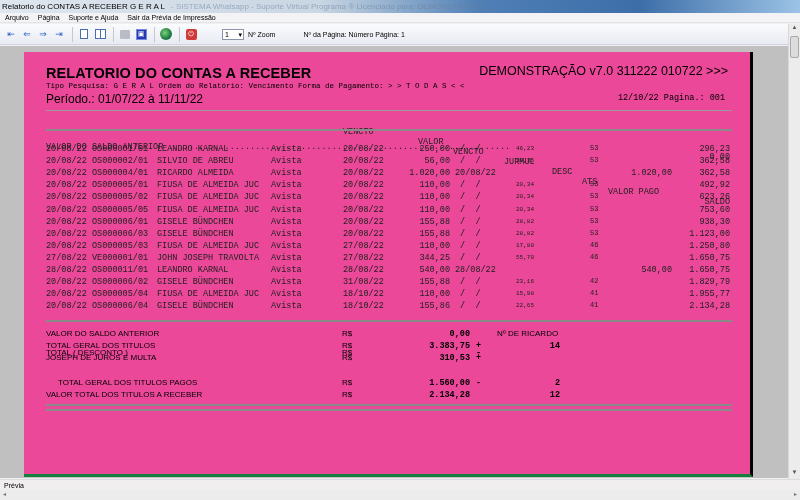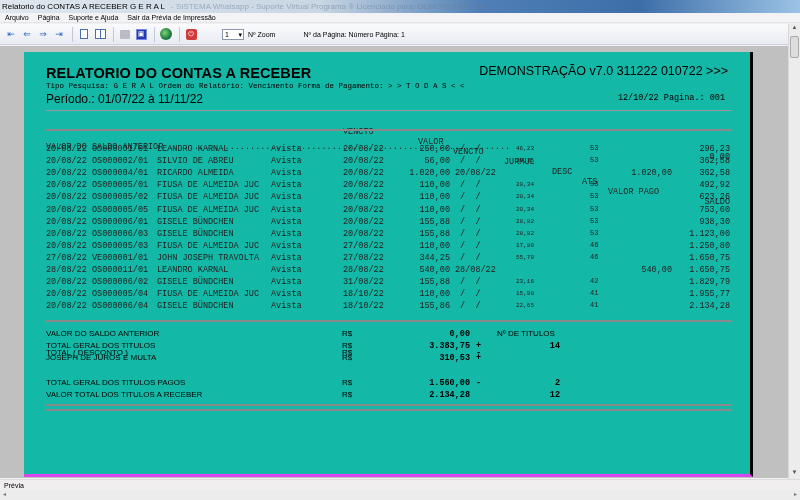--- a/index.html
+++ b/index.html
@@ -14,21 +14,21 @@
   .ico-page { width: 8px; height: 10px; border: 1px solid #4a6fb0; background: #fff; }
   .ico-2page { width: 11px; height: 10px; border: 1px solid #4a6fb0; background: linear-gradient(90deg,#fff 45%,#4a6fb0 45%,#4a6fb0 55%,#fff 55%); }
   .ico-print { width: 10px; height: 9px; background: #b9bcc4; border-radius: 1px; }
   .ico-setup { width: 11px; height: 11px; background: #2439b8; color: #fff; font-size: 7px; display:flex; align-items:center; justify-content:center; border:1px solid #7a8ad8; }
   .ico-globe { width: 12px; height: 12px; border-radius: 50%; background: radial-gradient(circle at 40% 40%,#7fd07f,#1a7b3a 60%,#2f5aa8); }
   .ico-close { width: 11px; height: 11px; background: #d23a3a; border-radius: 2px; color:#fff; font-size:7px; display:flex; align-items:center; justify-content:center; }
   .zoom-select { margin-left: 22px; width: 22px; height: 11px; border: 1px solid #8c96a8; background: #fff; font-size: 7px; line-height: 9px; display: flex; justify-content: space-between; padding: 0 1px 0 2px; }
   .zoom-label { font-size: 7px; margin-left: 4px; }
   .page-label { font-size: 7px; margin-left: 28px; }
   .viewer { position: absolute; left: 0; top: 46px; width: 788px; height: 432px; background: #c0c0c0; overflow: hidden; }
-  .paper { position: absolute; left: 24px; top: 6px; width: 729px; height: 425px; background: #14b8a6; border-right: 3px solid #000; border-bottom: 3px solid #d946ef; }
+  .paper { position: absolute; left: 24px; top: 6px; width: 729px; height: 425px; background: #ec4899; border-right: 3px solid #000; border-bottom: 3px solid #15803d; }
   .vscroll { position: absolute; left: 788px; top: 24px; width: 12px; height: 455px; background: #ececec; border-left: 1px solid #d8d8d8; }
   .vscroll .up, .vscroll .down { height: 10px; font-size: 6px; text-align: center; color: #555; }
   .vscroll .thumb { margin: 2px 1px; height: 22px; background: #dcdcdc; border: 1px solid #aaa; border-radius: 2px; }
   .vscroll .down { position: absolute; bottom: 0; width: 100%; }
   .statusbar { position: absolute; left: 0; top: 479px; width: 800px; height: 11px; background: #f0eeee; font-size: 7px; line-height: 11px; padding-left: 4px; border-top: 1px solid #dcdcdc; }
   .hscroll { position: absolute; left: 0; top: 490px; width: 800px; height: 10px; background: #ececec; font-size: 6px; color: #777; display:flex; justify-content: space-between; padding: 0 3px; }
 
   
   .rep { position: absolute; }
   .h1 { left: 22px; top: 13px; font-weight: bold; font-size: 14.5px; letter-spacing: 0.1px; }
@@ -144,21 +144,21 @@
         <div class="row mono" style="top: 213px;"><span class="c" style="left:0">28/08/22</span><span class="c" style="left:46px">OS000011/01</span><span class="c" style="left:111px">LEANDRO KARNAL</span><span class="c" style="left:225px">Avista</span><span class="c" style="left:297px">28/08/22</span><span class="c r" style="right:282px">540,00</span><span class="c" style="left:409px">28/08/22</span><span class="c sm" style="left:470px"></span><span class="c" style="left:544px;font-size:7px"></span><span class="c r" style="right: 60px;">540,00</span><span class="c r" style="right:2px">1.650,75</span></div>
         <div class="row mono" style="top: 225.1px;"><span class="c" style="left:0">20/08/22</span><span class="c" style="left:46px">OS000006/02</span><span class="c" style="left:111px">GISELE BÜNDCHEN</span><span class="c" style="left:225px">Avista</span><span class="c" style="left:297px">31/08/22</span><span class="c r" style="right:282px">155,88</span><span class="c" style="left:409px"> /  /</span><span class="c sm" style="left:470px">23,16</span><span class="c" style="left:544px;font-size:7px">42</span><span class="c r" style="right: 60px;"></span><span class="c r" style="right:2px">1.829,79</span></div>
         <div class="row mono" style="top: 237.2px;"><span class="c" style="left:0">20/08/22</span><span class="c" style="left:46px">OS000005/04</span><span class="c" style="left:111px">FIUSA DE ALMEIDA JUC</span><span class="c" style="left:225px">Avista</span><span class="c" style="left:297px">18/10/22</span><span class="c r" style="right:282px">110,00</span><span class="c" style="left:409px"> /  /</span><span class="c sm" style="left:470px">15,98</span><span class="c" style="left:544px;font-size:7px">41</span><span class="c r" style="right: 60px;"></span><span class="c r" style="right:2px">1.955,77</span></div>
         <div class="row mono" style="top: 249.3px;"><span class="c" style="left:0">20/08/22</span><span class="c" style="left:46px">OS000006/04</span><span class="c" style="left:111px">GISELE BÜNDCHEN</span><span class="c" style="left:225px">Avista</span><span class="c" style="left:297px">18/10/22</span><span class="c r" style="right:282px">155,86</span><span class="c" style="left:409px"> /  /</span><span class="c sm" style="left:470px">22,65</span><span class="c" style="left:544px;font-size:7px">41</span><span class="c r" style="right: 60px;"></span><span class="c r" style="right:2px">2.134,28</span></div>
       </div>
 
     <div class="rep line thick" style="top:268px"></div>
 
     <div id="totals">
         <div class="row tot" style="top: 277px;">
-          <span class="c" style="left:451px">Nº DE TITULOS</span>
+          <span class="c" style="left:451px">Nº DE RICARDO</span>
         </div>
         <div class="row tot" style="top: 277px;">
           <span class="c" style="left:0">VALOR DO SALDO ANTERIOR</span>
           <span class="c" style="left:296px">R$</span>
           <span class="c r totv" style="right:262px">0,00</span>
           <span class="c totv" style="left:430px"></span>
           <span class="c r totv" style="right:172px"></span>
         </div>
         <div class="row tot" style="top: 289.2px;">
           <span class="c" style="left:0">TOTAL GERAL DOS TITULOS</span>
@@ -175,21 +175,21 @@
           <span class="c r totv" style="right:172px"></span>
         </div>
         <div class="row tot" style="top: 296px;">
           <span class="c" style="left:0">TOTAL ( DESCONTO )</span>
           <span class="c" style="left:296px">R$</span>
           <span class="c r totv" style="right:262px"></span>
           <span class="c totv" style="left:430px">-</span>
           <span class="c r totv" style="right:172px"></span>
         </div>
         <div class="row tot" style="top: 325.8px;">
-          <span class="c" style="left:0">TOTAL GERAL DOS TITULOS PAGOS</span>
+          <span class="c" style="left:12px">TOTAL GERAL DOS TITULOS PAGOS</span>
           <span class="c" style="left:296px">R$</span>
           <span class="c r totv" style="right:262px">1.560,00</span>
           <span class="c totv" style="left:430px">-</span>
           <span class="c r totv" style="right:172px">2</span>
         </div>
         <div class="row tot" style="top: 338px;">
           <span class="c" style="left:0">VALOR TOTAL DOS TITULOS A RECEBER</span>
           <span class="c" style="left:296px">R$</span>
           <span class="c r totv" style="right:262px">2.134,28</span>
           <span class="c totv" style="left:430px"></span>

